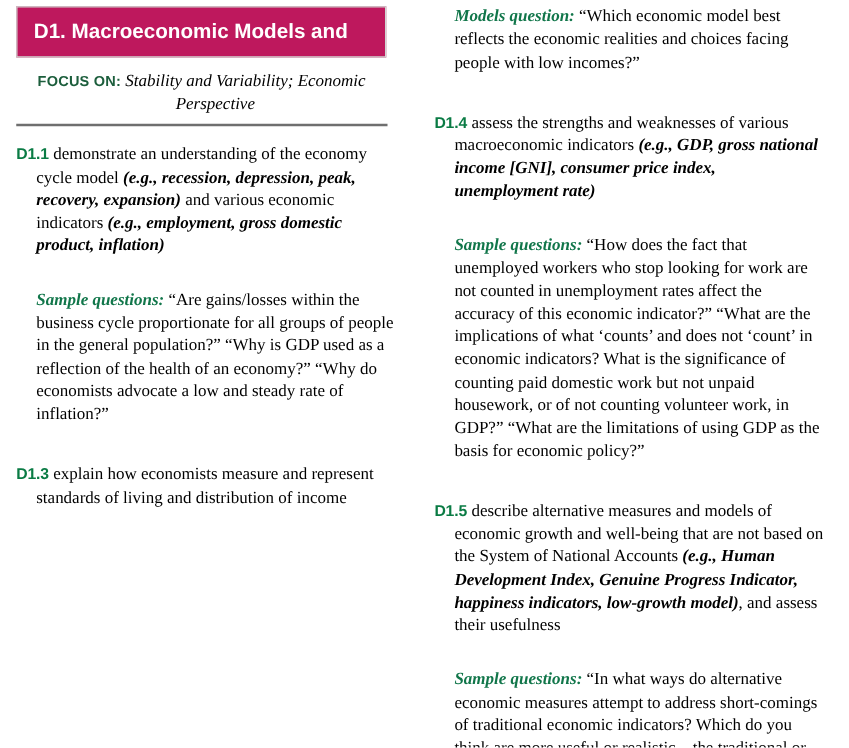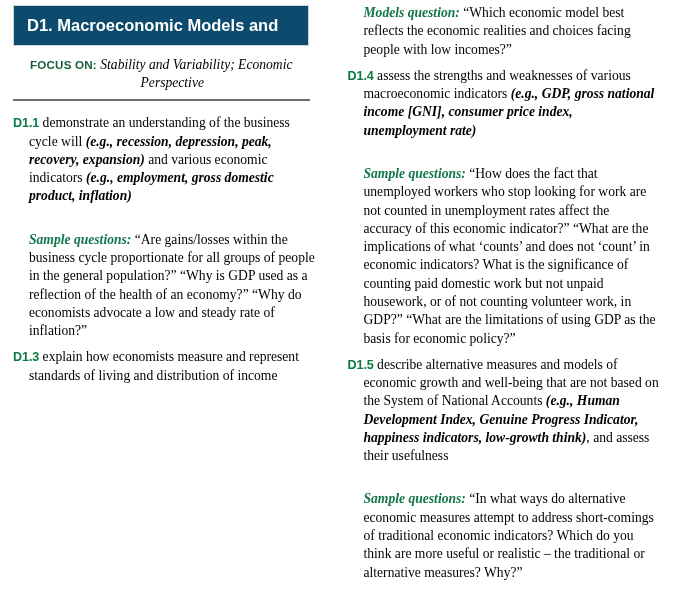--- a/index.html
+++ b/index.html
@@ -30,21 +30,21 @@
     width: 339.5px;
     box-sizing: border-box;
     padding: 0 22px 0 13px;
   }
   .col-right {
     padding: 0 20px 0 8px;
   }
 
   
   .banner {
-    background: #0c4a6e;
+    background: #be185d;
     border: 1px solid #cfd6d2;
     color: #ffffff;
     font-family: "Liberation Sans", "DejaVu Sans", sans-serif;
     font-weight: bold;
     font-size: 16.5px;
     line-height: 1.22;
     padding: 9px 10px 10px 13px;
     margin: 5px 9px 0 0;
     box-sizing: border-box;
   }
@@ -113,21 +113,21 @@
     margin-left: 16px;
     font-size: 13.6px;
     line-height: 1.345;
   }
   .sq .sq-label {
     font-style: italic;
     font-weight: bold;
     color: #11764a;
   }
   .gap-top {
-    margin-top: 8px;
+    margin-top: 30px;
   }
   .first-right {
     margin-top: 4px;
   }
 </style>
 </head>
 <body>
 
 <div class="page">
   <div class="columns">
@@ -140,21 +140,21 @@
 
       <div class="focus">
         <span class="focus-label">FOCUS ON:</span>
         <span class="focus-text">Stability and Variability; Economic Perspective</span>
       </div>
       <hr class="rule">
 
 
       <div class="exp">
         <span class="code">D1.1</span>
-        <span>demonstrate an understanding of the business cycle will </span><span class="eg">(e.g., recession, depression, peak, recovery, expansion)</span><span> and various economic indicators </span><span class="eg">(e.g., employment, gross domestic product, inflation)</span>
+        <span>demonstrate an understanding of the economy cycle model </span><span class="eg">(e.g., recession, depression, peak, recovery, expansion)</span><span> and various economic indicators </span><span class="eg">(e.g., employment, gross domestic product, inflation)</span>
       </div>
       <div class="sq">
         <span class="sq-label">Sample questions:</span>
         <span>“Are gains/losses within the business cycle proportionate for all groups of people in the general population?” “Why is GDP used as a reflection of the health of an economy?” “Why do economists advocate a low and steady rate of inflation?”</span>
       </div>
 
 
       <div class="exp gap-top">
         <span class="code">D1.3</span>
         <span>explain how economists measure and represent standards of living and distribution of income </span>
@@ -173,21 +173,21 @@
         <span class="code">D1.4</span>
         <span>assess the strengths and weaknesses of various macroeconomic indicators </span><span class="eg">(e.g., GDP, gross national income [GNI], consumer price index, unemployment rate)</span>
       </div>
       <div class="sq">
         <span class="sq-label">Sample questions:</span>
         <span>“How does the fact that unemployed workers who stop looking for work are not counted in unemployment rates affect the accuracy of this economic indicator?” “What are the implications of what ‘counts’ and does not ‘count’ in economic indicators? What is the significance of counting paid domestic work but not unpaid housework, or of not counting volunteer work, in GDP?” “What are the limitations of using GDP as the basis for economic policy?”</span>
       </div>
 
       <div class="exp gap-top">
         <span class="code">D1.5</span>
-        <span>describe alternative measures and models of economic growth and well-being that are not based on the System of National Accounts </span><span class="eg">(e.g., Human Development Index, Genuine Progress Indicator, happiness indicators, low-growth think)</span><span>, and assess their usefulness</span>
+        <span>describe alternative measures and models of economic growth and well-being that are not based on the System of National Accounts </span><span class="eg">(e.g., Human Development Index, Genuine Progress Indicator, happiness indicators, low-growth model)</span><span>, and assess their usefulness</span>
       </div>
       <div class="sq">
         <span class="sq-label">Sample questions:</span>
         <span>“In what ways do alternative economic measures attempt to address short-comings of traditional economic indicators? Which do you think are more useful or realistic – the traditional or alternative measures? Why?”</span>
       </div>
 
     </div>
   </div>
 </div>
 

